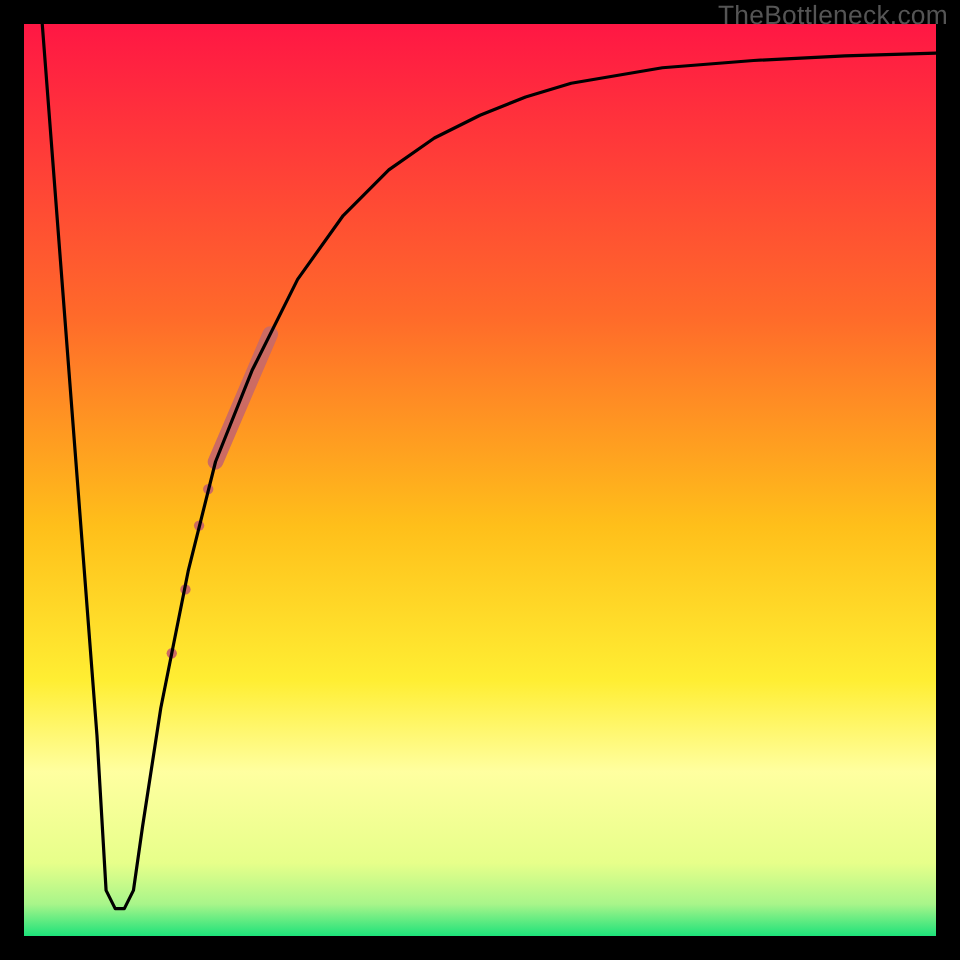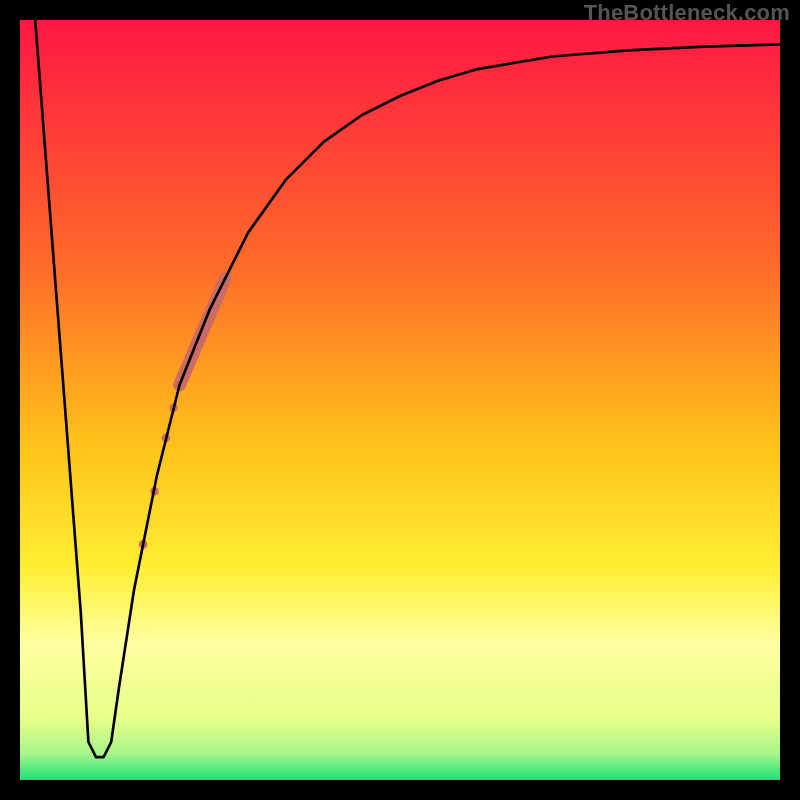--- a/index.html
+++ b/index.html
@@ -16,21 +16,21 @@
     width: 800px;
     height: 800px;
     background: #000;
   }
   .watermark {
     position: absolute;
     top: 0;
     right: 10px;
     color: #555;
     font-size: 22px;
-    font-weight: 700;
+    font-weight: 400;
     z-index: 50;
     letter-spacing: 0.2px;
   }
   .plot {
     position: absolute;
     left: 20px;
     top: 20px;
     width: 760px;
     height: 760px;
   }

